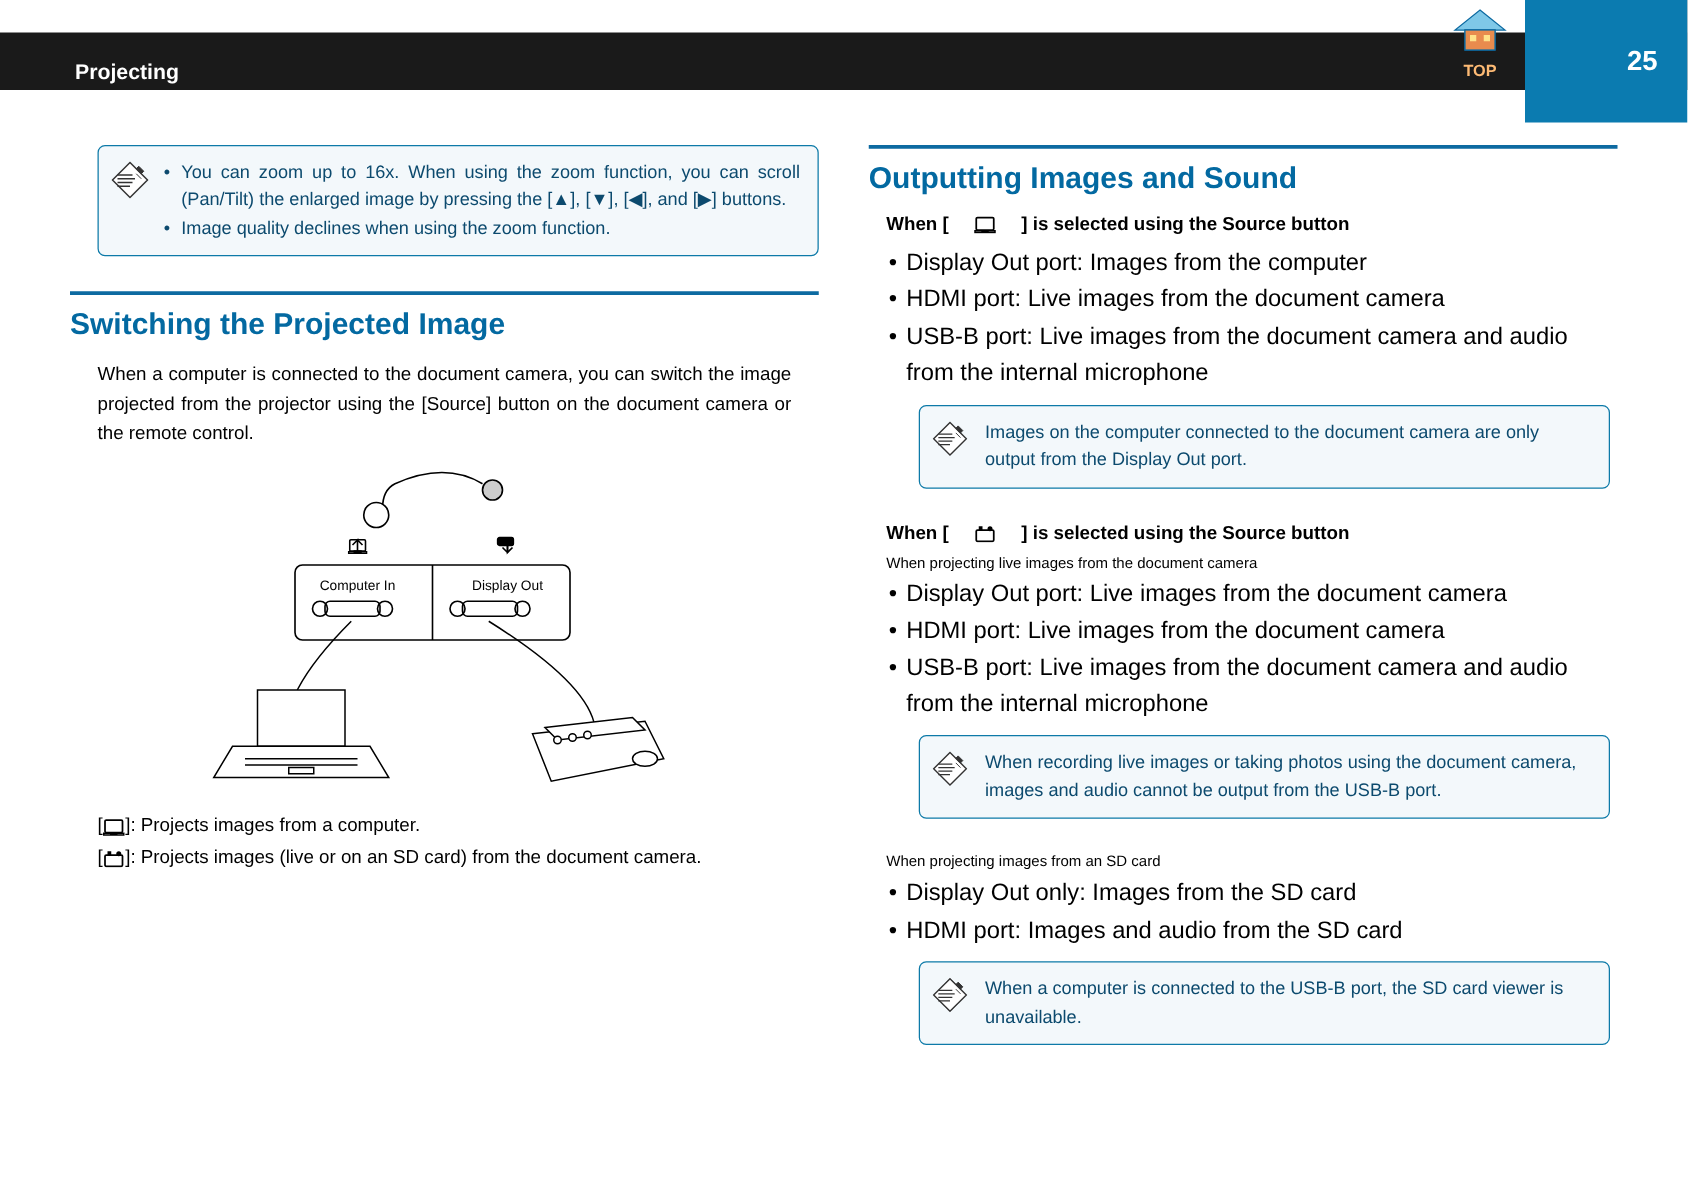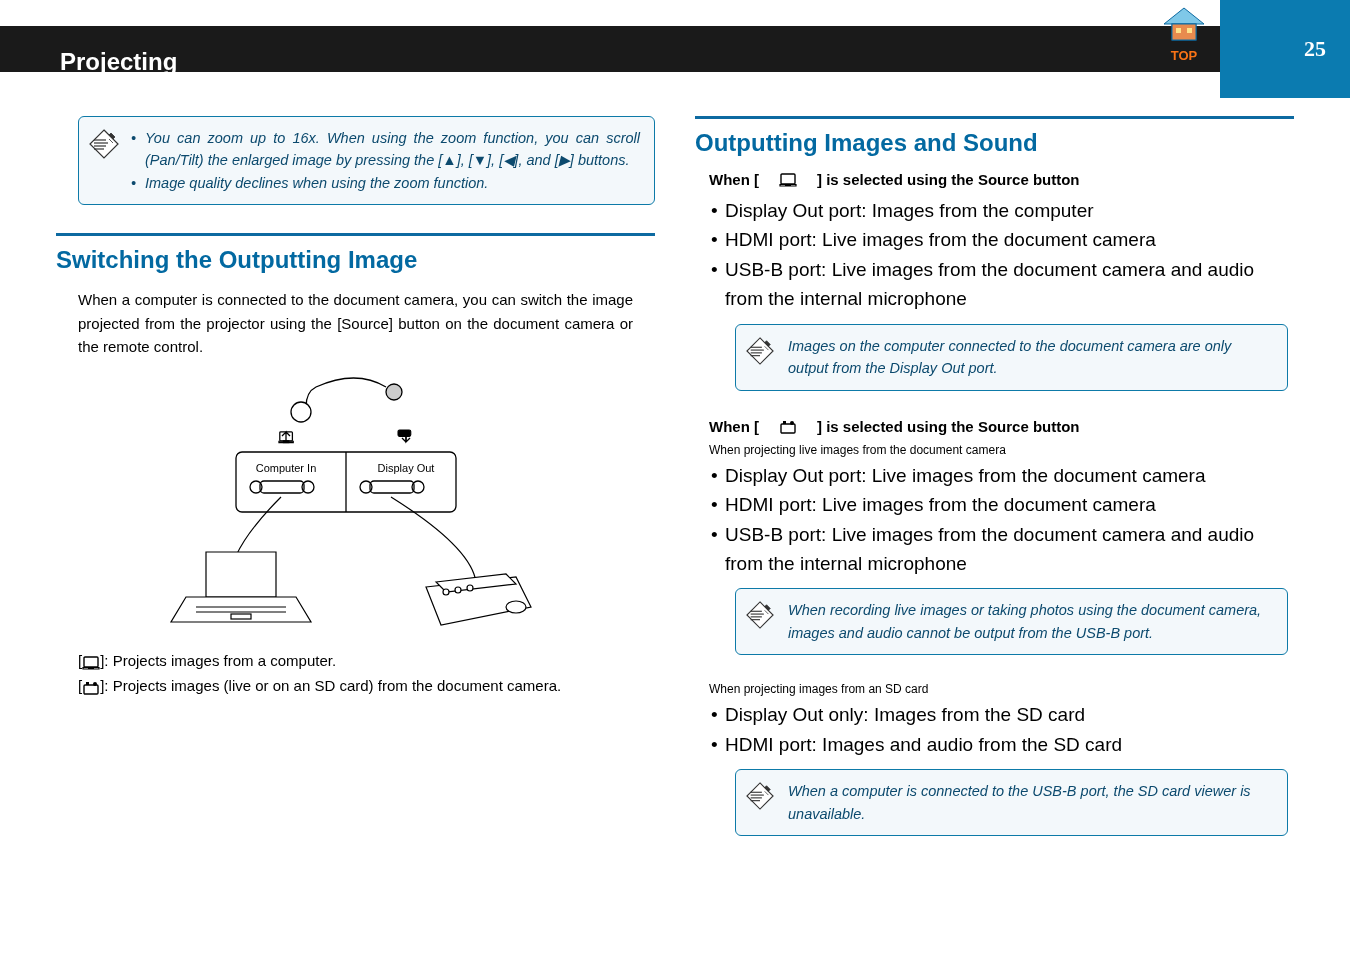--- a/index.html
+++ b/index.html
@@ -13,53 +13,52 @@
     }
     .header {
       position: relative;
       background: #1a1a1a;
       color: #ffffff;
       height: 72px;
       padding: 22px 60px;
       border-top: 26px solid #ffffff;
     }
     .header-title {
-      font-size: 24px;
+      font-size: 17px;
       font-weight: bold;
     }
     .page-number-box {
       position: absolute;
       right: 0;
       top: -26px;
       height: 98px;
       width: 130px;
       background: #0b7bb0;
       color: #ffffff;
       display: flex;
       align-items: center;
       justify-content: flex-end;
       padding-right: 24px;
       font-size: 22px;
       font-weight: bold;
-      font-family: Liberation Serif, serif;
     }
     .top-icon {
       position: absolute;
       right: 138px;
       top: -20px;
       width: 56px;
       text-align: center;
     }
     .top-icon .house {
       width: 44px;
       height: 36px;
       margin: 0 auto 2px;
     }
     .top-icon .label {
-      color: #f97316;
+      color: #fdba74;
       font-weight: bold;
       font-size: 13px;
     }
     .content {
       display: flex;
       padding: 44px 56px 20px 56px;
       gap: 40px;
     }
     .col {
       flex: 1;
@@ -68,21 +67,20 @@
     .note-box {
       border: 1px solid #0d7aa8;
       border-radius: 6px;
       background: #f3f8fb;
       padding: 10px 14px 10px 52px;
       position: relative;
       font-size: 14.5px;
       line-height: 1.55;
       color: #0c4a6e;
       margin-bottom: 27px;
-      font-style: italic;
     }
     .note-icon {
       position: absolute;
       left: 10px;
       top: 12px;
       width: 30px;
       height: 30px;
     }
     .note-icon.small { width: 28px; height: 28px; }
     .note-box ul { list-style: none; }
@@ -201,21 +199,21 @@
     <div class="note-box" style="margin-left:22px; margin-right:0;">
       <svg class="note-icon" viewBox="0 0 30 30">
           <use href="#note-diamond"></use>
         </svg>
       <ul>
         <li>You can zoom up to 16x. When using the zoom function, you can scroll (Pan/Tilt) the enlarged image by pressing the [▲], [▼], [◀], and [▶] buttons.</li>
         <li>Image quality declines when using the zoom function.</li>
       </ul>
     </div>
 
-    <h2 class="h2">Switching the Outputting Image</h2>
+    <h2 class="h2">Switching the Projected Image</h2>
     <p class="body-text">When a computer is connected to the document camera, you can switch the image projected from the projector using the [Source] button on the document camera or the remote control.</p>
 
     <div class="diagram-wrap">
       <svg class="diagram" viewBox="0 0 380 260">
 
         <g stroke="#000" stroke-width="1.3" fill="#fff">
 
           <path d="M220,15 q-30,-18 -70,0 q-10,5 -10,20" fill="none"></path>
           <circle cx="135" cy="40" r="10"></circle>
           <circle cx="228" cy="20" r="8" fill="#ccc"></circle>

